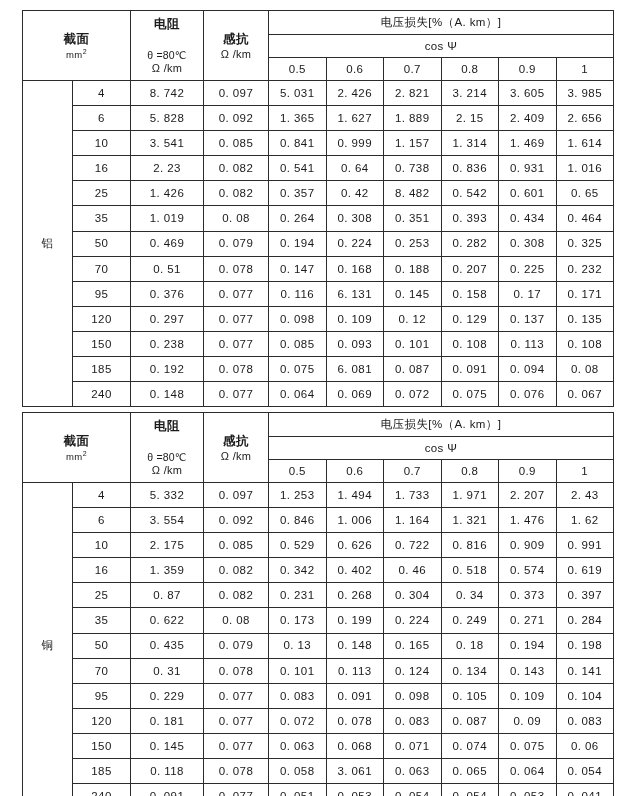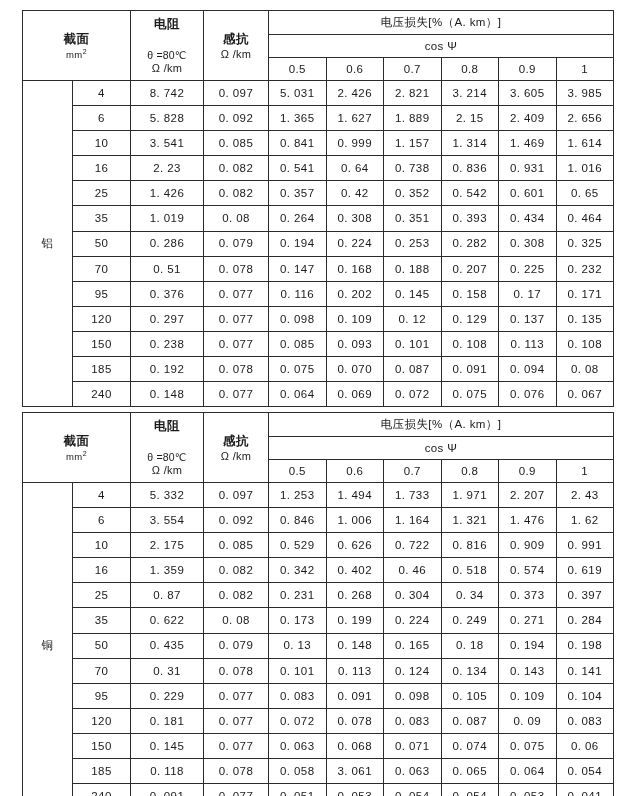--- a/index.html
+++ b/index.html
@@ -196,39 +196,39 @@
             <td class="num">0. 836</td>
             <td class="num">0. 931</td>
             <td class="num">1. 016</td>
           </tr>
           <tr>
             <td class="size">25</td>
             <td class="num">1. 426</td>
             <td class="num">0. 082</td>
             <td class="num">0. 357</td>
             <td class="num">0. 42</td>
-            <td class="num">0. 352</td>
+            <td class="num">8. 482</td>
             <td class="num">0. 542</td>
             <td class="num">0. 601</td>
             <td class="num">0. 65</td>
           </tr>
           <tr>
             <td class="size">35</td>
             <td class="num">1. 019</td>
             <td class="num">0. 08</td>
             <td class="num">0. 264</td>
             <td class="num">0. 308</td>
             <td class="num">0. 351</td>
             <td class="num">0. 393</td>
             <td class="num">0. 434</td>
             <td class="num">0. 464</td>
           </tr>
           <tr>
             <td class="size">50</td>
-            <td class="num">0. 286</td>
+            <td class="num">0. 469</td>
             <td class="num">0. 079</td>
             <td class="num">0. 194</td>
             <td class="num">0. 224</td>
             <td class="num">0. 253</td>
             <td class="num">0. 282</td>
             <td class="num">0. 308</td>
             <td class="num">0. 325</td>
           </tr>
           <tr>
             <td class="size">70</td>
@@ -239,21 +239,21 @@
             <td class="num">0. 188</td>
             <td class="num">0. 207</td>
             <td class="num">0. 225</td>
             <td class="num">0. 232</td>
           </tr>
           <tr>
             <td class="size">95</td>
             <td class="num">0. 376</td>
             <td class="num">0. 077</td>
             <td class="num">0. 116</td>
-            <td class="num">0. 202</td>
+            <td class="num">6. 131</td>
             <td class="num">0. 145</td>
             <td class="num">0. 158</td>
             <td class="num">0. 17</td>
             <td class="num">0. 171</td>
           </tr>
           <tr>
             <td class="size">120</td>
             <td class="num">0. 297</td>
             <td class="num">0. 077</td>
             <td class="num">0. 098</td>
@@ -272,21 +272,21 @@
             <td class="num">0. 101</td>
             <td class="num">0. 108</td>
             <td class="num">0. 113</td>
             <td class="num">0. 108</td>
           </tr>
           <tr>
             <td class="size">185</td>
             <td class="num">0. 192</td>
             <td class="num">0. 078</td>
             <td class="num">0. 075</td>
-            <td class="num">0. 070</td>
+            <td class="num">6. 081</td>
             <td class="num">0. 087</td>
             <td class="num">0. 091</td>
             <td class="num">0. 094</td>
             <td class="num">0. 08</td>
           </tr>
           <tr>
             <td class="size">240</td>
             <td class="num">0. 148</td>
             <td class="num">0. 077</td>
             <td class="num">0. 064</td>

